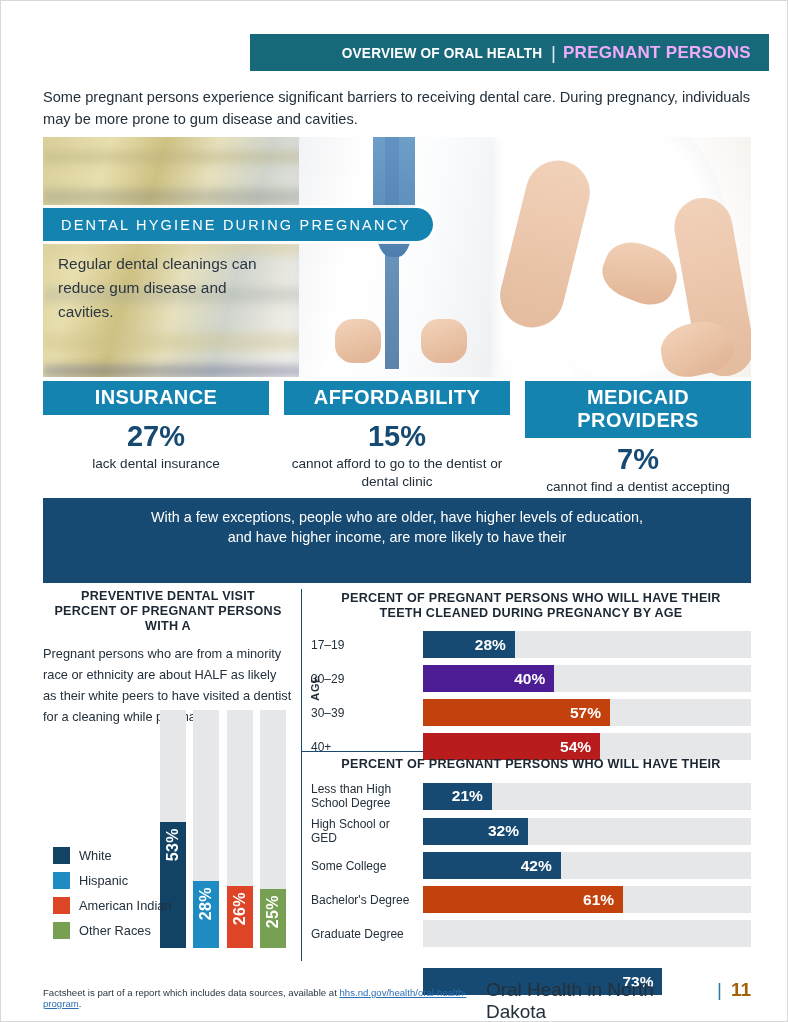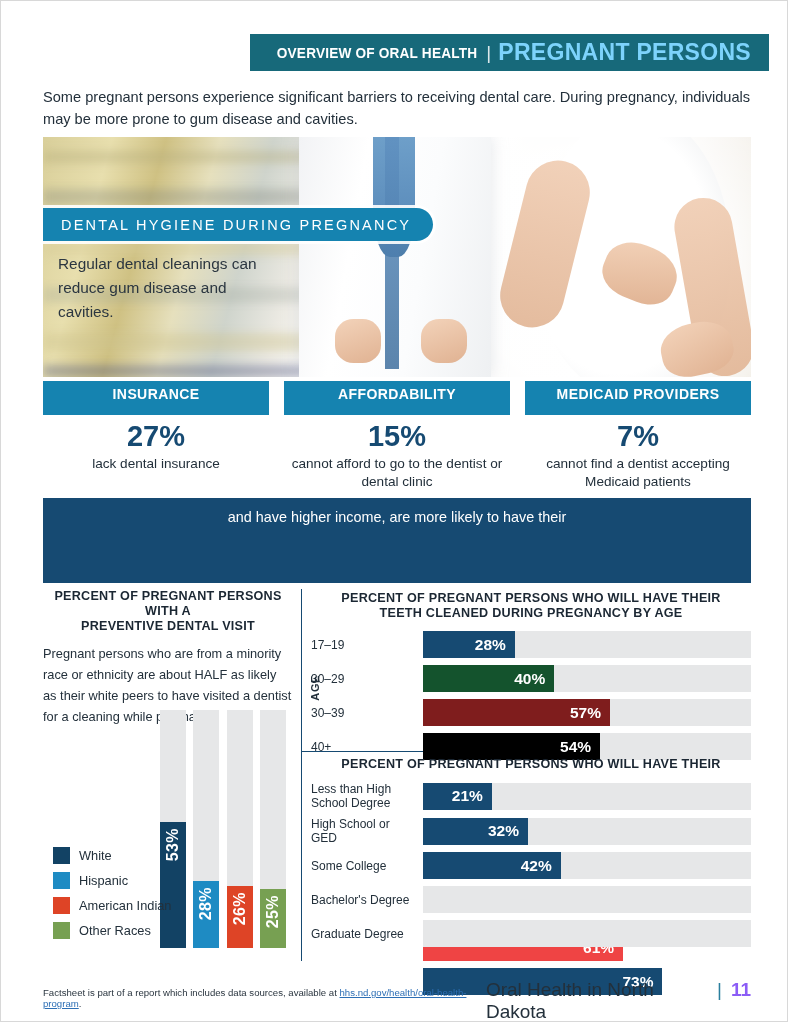--- a/index.html
+++ b/index.html
@@ -48,22 +48,22 @@
     white-space: nowrap;
   }
   .header-sep {
     color: #ffffff;
     font-size: 19px;
     margin: 0 7px 0 9px;
     font-weight: 400;
     opacity: .85;
   }
   .header-title {
-    color: #7dd3fc;
-    font-size: 23px;
+    color: #f0abfc;
+    font-size: 17px;
     font-weight: 700;
     letter-spacing: .3px;
     white-space: nowrap;
   }
 
   
   .intro {
     position: absolute;
     left: 42px;
     top: 85px;
@@ -199,24 +199,24 @@
     display: flex;
     justify-content: space-between;
   }
   .stat {
     width: 226px;
     text-align: center;
   }
   .stat-head {
     background: #1583b0;
     color: #ffffff;
-    font-size: 14px;
+    font-size: 20px;
     font-weight: 700;
     letter-spacing: .4px;
-    padding: 5px 0 13px;
+    padding: 5px 0 6px;
   }
   .stat-value {
     color: #164a72;
     font-size: 29px;
     font-weight: 700;
     margin-top: 4px;
     line-height: 34px;
   }
   .stat-desc {
     font-size: 13.6px;
@@ -419,21 +419,21 @@
   .footer-right {
     font-size: 19px;
     color: #23303b;
     display: flex;
     align-items: baseline;
   }
   .footer-bar {
     color: #2a7f9e;
     margin: 0 9px;
   }
-  .footer-page { color: #8b5cf6; font-weight: 600; }
+  .footer-page { color: #a16207; font-weight: 600; }
 </style>
 </head>
 <body>
 
 <div class="page">
 
   <div class="header-band">
     <span class="header-eyebrow">OVERVIEW OF ORAL HEALTH</span>
     <span class="header-sep">|</span>
     <span class="header-title">PREGNANT PERSONS</span>
@@ -478,30 +478,31 @@
       <div class="stat-desc">cannot afford to go to the dentist or dental clinic</div>
     </div>
     <div class="stat">
       <div class="stat-head">MEDICAID PROVIDERS</div>
       <div class="stat-value">7%</div>
       <div class="stat-desc">cannot find a dentist accepting Medicaid patients</div>
     </div>
   </div>
 
   <div class="banner">
+    <div class="banner-sub">With a few exceptions, people who are older, have higher levels of education,</div>
     <div class="banner-sub">and have higher income, are more likely to have their</div>
   </div>
 
   <div class="charts">
     <div class="vrule"></div>
     <div class="hrule"></div>
 
     <div class="left-panel">
+      <div class="panel-title">PREVENTIVE DENTAL VISIT</div>
       <div class="panel-title">PERCENT OF PREGNANT PERSONS WITH A</div>
-      <div class="panel-title">PREVENTIVE DENTAL VISIT</div>
       <div class="left-desc">Pregnant persons who are from a minority race or ethnicity are about HALF as likely as their white peers to have visited a dentist for a cleaning while pregnant.</div>
 
       <div class="vbars">
         <div class="vbar-track">
           <div class="vbar-fill" id="vb0" style="height: 126.14px; background: rgb(18, 66, 100);">
             <span class="vbar-label">53%</span>
           </div>
         </div>
         <div class="vbar-track">
           <div class="vbar-fill" id="vb1" style="height: 66.64px; background: rgb(30, 139, 195);">
@@ -549,37 +550,37 @@
           <span class="hbar-cat">17–19</span>
           <span class="hbar-track">
             <span class="hbar-fill" id="ab0" style="width: 28%; background: rgb(22, 74, 114);">
               <span class="hbar-val">28%</span>
             </span>
           </span>
         </div>
         <div class="hbar-row">
           <span class="hbar-cat">30–29</span>
           <span class="hbar-track">
-            <span class="hbar-fill" id="ab1" style="width: 40%; background: #14532d; align-items: center;">
+            <span class="hbar-fill" id="ab1" style="width: 40%; background: #4c1d95; align-items: center;">
               <span class="hbar-val">40%</span>
             </span>
           </span>
         </div>
         <div class="hbar-row">
           <span class="hbar-cat">30–39</span>
           <span class="hbar-track">
-            <span class="hbar-fill" id="ab2" style="width: 57%; background: #7f1d1d; padding-left: 36px;">
+            <span class="hbar-fill" id="ab2" style="width: 57%; background: #c2410c; padding-left: 36px;">
               <span class="hbar-val">57%</span>
             </span>
           </span>
         </div>
         <div class="hbar-row">
           <span class="hbar-cat">40+</span>
           <span class="hbar-track">
-            <span class="hbar-fill" id="ab3" style="width: 54%; background: #000000;">
+            <span class="hbar-fill" id="ab3" style="width: 54%; background: #b91c1c;">
               <span class="hbar-val">54%</span>
             </span>
           </span>
         </div>
       </div>
     </div>
 
     <div class="right-panel rp-edu">
       <div class="panel-title">PERCENT OF PREGNANT PERSONS WHO WILL HAVE THEIR</div>
       <div class="hbar-rows">
@@ -606,21 +607,21 @@
           <span class="hbar-cat">Some College</span>
           <span class="hbar-track">
             <span class="hbar-fill" id="eb2" style="width: 42%; background: rgb(22, 74, 114);">
               <span class="hbar-val">42%</span>
             </span>
           </span>
         </div>
         <div class="hbar-row">
           <span class="hbar-cat">Bachelor's Degree</span>
           <span class="hbar-track">
-            <span class="hbar-fill" id="eb3" style="width: 61%; background: #ef4444; margin-top: 48px;">
+            <span class="hbar-fill" id="eb3" style="width: 61%; background: #c2410c;">
               <span class="hbar-val">61%</span>
             </span>
           </span>
         </div>
         <div class="hbar-row">
           <span class="hbar-cat">Graduate Degree</span>
           <span class="hbar-track">
             <span class="hbar-fill" id="eb4" style="width: 73%; background: rgb(22, 74, 114); margin-top: 48px;">
               <span class="hbar-val">73%</span>
             </span>

